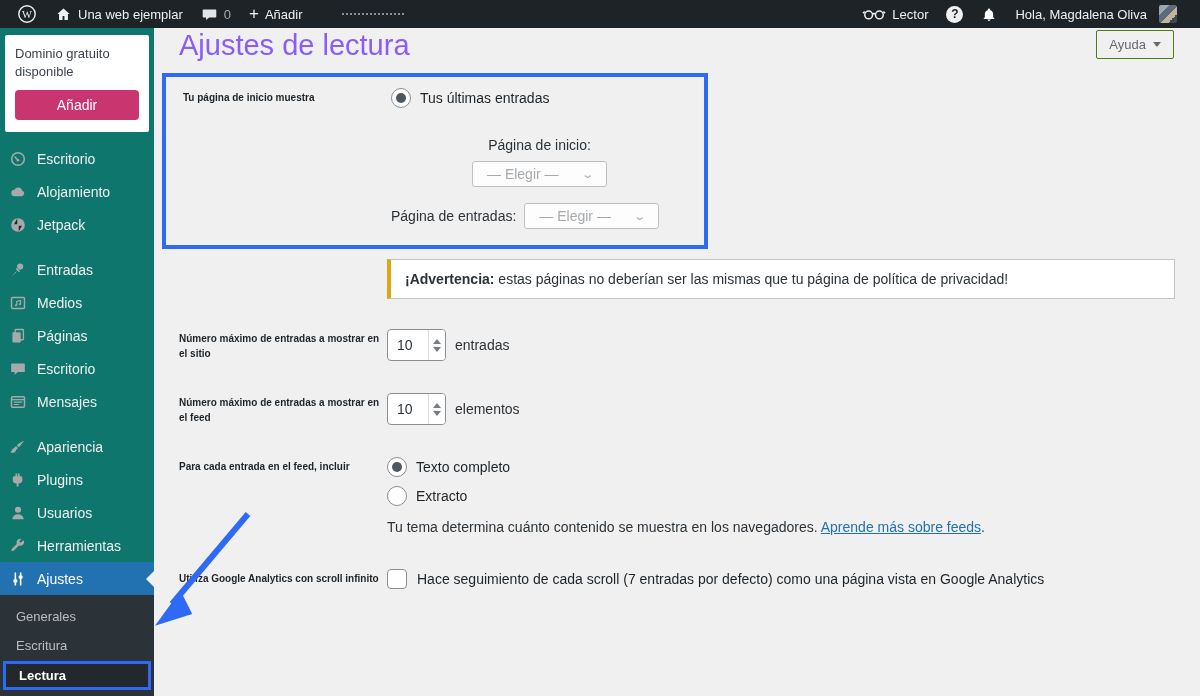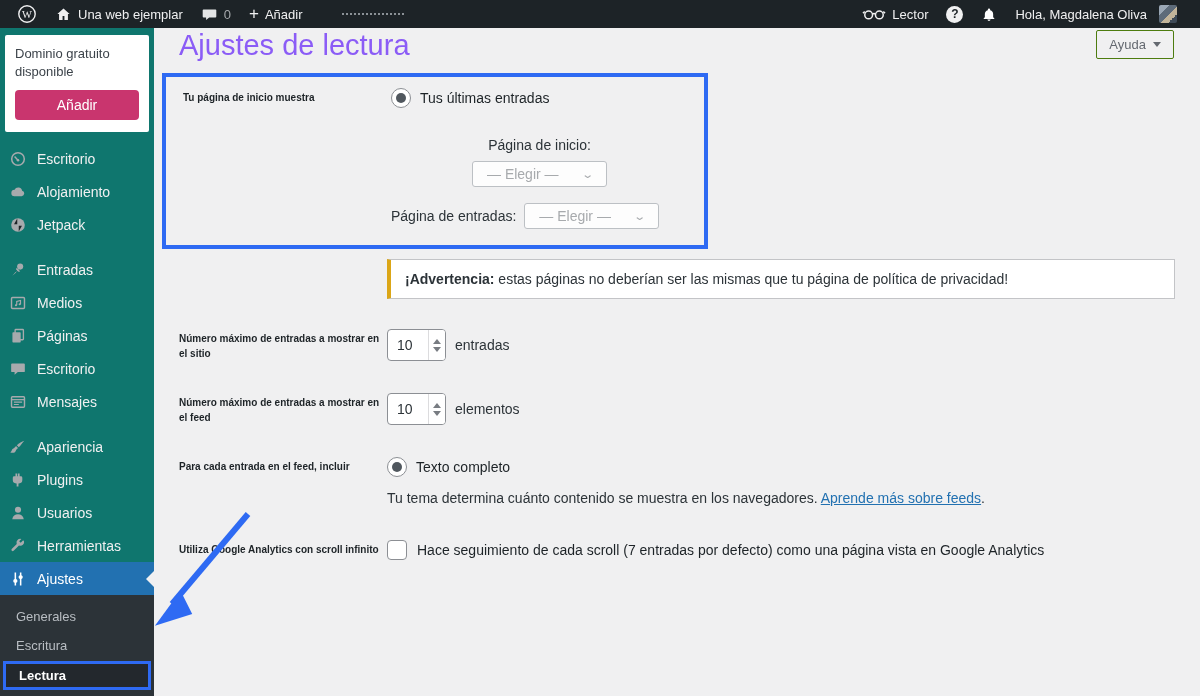--- a/index.html
+++ b/index.html
@@ -347,20 +347,24 @@
       </div>
     </div>
 
     <div class="form-row mt-md">
       <div class="row-label">Para cada entrada en el feed, incluir</div>
       <div class="row-field">
         <div class="radio-line">
           <span class="radio checked"></span>
           <span>Texto completo</span>
         </div>
+        <div class="radio-line">
+          <span class="radio"></span>
+          <span>Extracto</span>
+        </div>
         <div class="desc">
           <span>Tu tema determina cuánto contenido se muestra en los navegadores. </span><span class="link">Aprende más sobre feeds</span><span>.</span>
         </div>
       </div>
     </div>
 
 
     <div class="form-row" style="margin-top:34px;">
       <div class="row-label">Utiliza Google Analytics con scroll infinito</div>
       <div class="row-field check-line">

